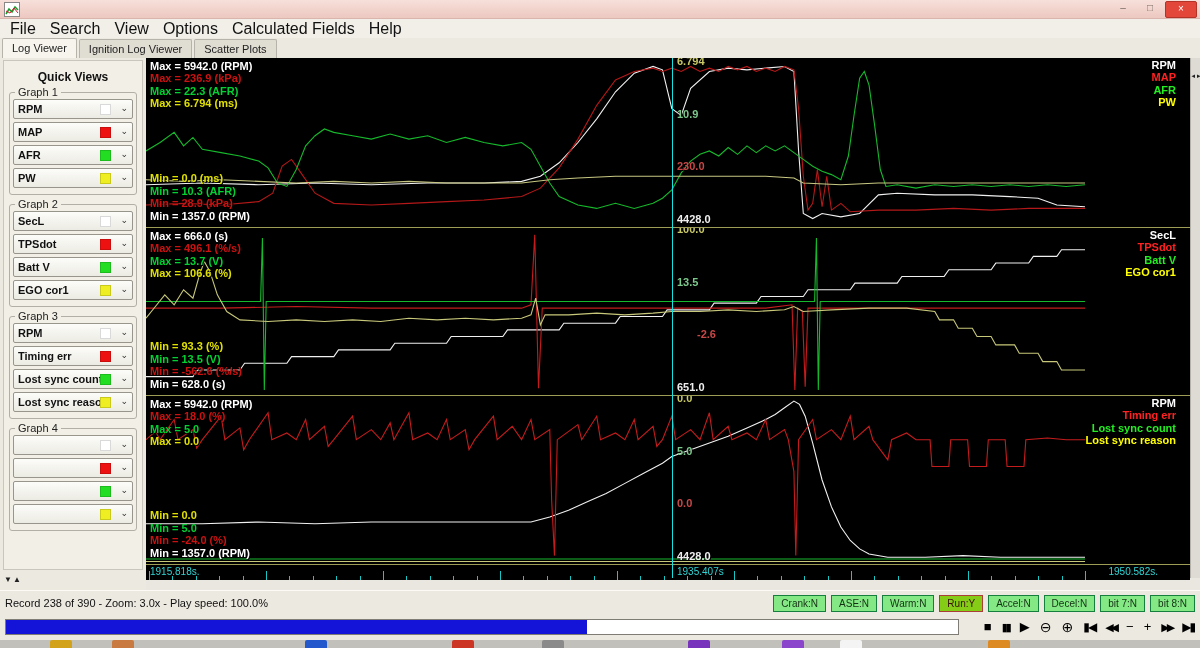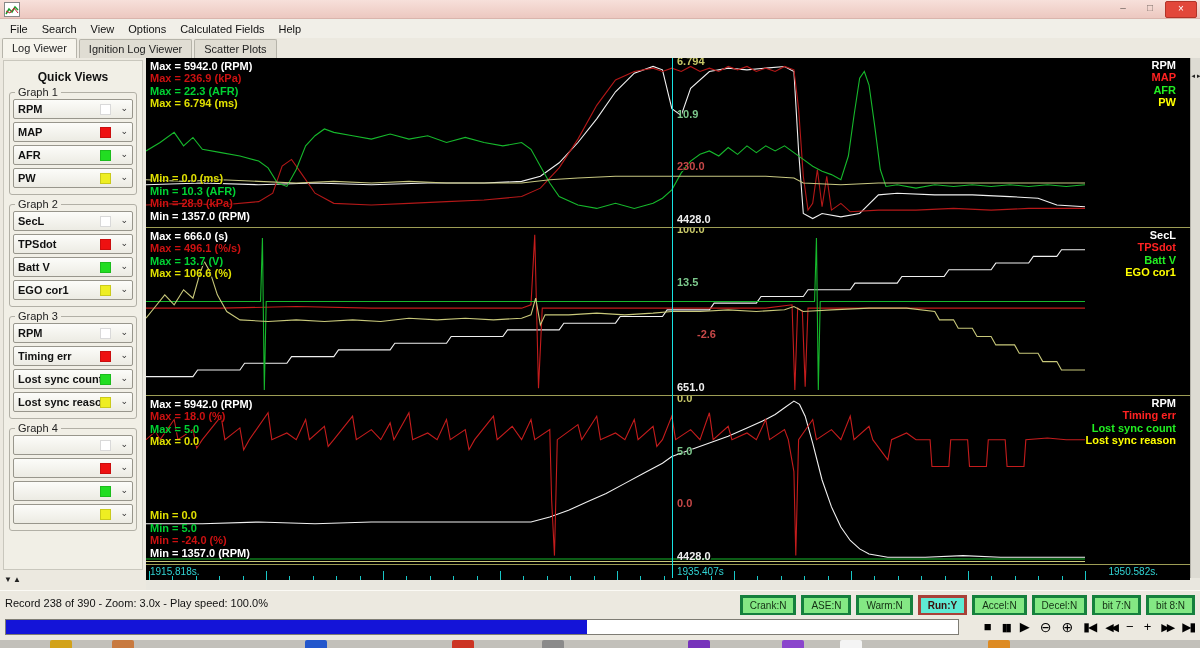--- a/index.html
+++ b/index.html
@@ -9,21 +9,21 @@
   .titlebar{position:absolute;top:0;left:0;width:1200px;height:18px;
     background:linear-gradient(#f7e0da,#ecc8c0);border-bottom:1px solid #d9b5ad;}
   .apptitle{position:absolute;left:0;right:0;top:2px;text-align:center;font-size:11px;color:#333;}
   .appicon{position:absolute;left:4px;top:2px;width:14px;height:13px;background:#fff;border:1px solid #888;}
   .winbtns{position:absolute;right:3px;top:1px;display:flex;gap:3px;}
   .winbtn{width:24px;height:15px;font-size:10px;line-height:14px;text-align:center;color:#7a6d68;}
   .winbtn.close{width:30px;background:#e2473a;color:#fff;border-radius:2px;border:1px solid #b23328;}
   
   .menubar{position:absolute;top:19px;left:0;width:1200px;height:19px;background:#f1efe8;
     display:flex;align-items:center;padding-left:3px;}
-  .menu-item{font-size:11px;padding:2px 7px;color:#111;}
+  .menu-item{font-size:16px;padding:2px 7px;color:#111;}
   .tabrow{position:absolute;top:38px;left:0;width:1200px;height:20px;background:#ece9e0;
     display:flex;align-items:flex-end;padding-left:2px;gap:2px;}
   .tab{font-size:11px;padding:3px 9px 3px;background:#e0ddd3;border:1px solid #b6b4aa;
     border-bottom:none;border-radius:2px 2px 0 0;color:#222;}
   .tab.active{background:#f6f4ec;padding-bottom:4px;}
   
   .sidebar{position:absolute;top:58px;left:0;width:146px;height:532px;background:#ece9e0;}
   .sidebar-inner{position:absolute;top:2px;left:3px;width:138px;height:508px;
     background:#f1efe6;border:1px solid #c9c7bd;}
   .qv-title{font-size:12px;font-weight:bold;text-align:center;margin:9px 0 8px;color:#111;}
@@ -53,22 +53,22 @@
   
   .rightstrip{position:absolute;top:58px;left:1190px;width:10px;height:520px;
     background:#dddbd3;border-left:1px solid #b3b1a9;}
   .strip-arrows{position:absolute;top:12px;left:0;width:10px;text-align:center;
     font-size:7px;color:#222;line-height:11px;}
   
   .statusbar{position:absolute;top:590px;left:0;width:1200px;height:25px;background:#ece9e0;
     border-top:1px solid #fbfaf5;}
   .record-text{position:absolute;left:5px;top:6px;font-size:11px;color:#111;}
   .badges{position:absolute;right:5px;top:4px;display:flex;gap:5px;}
-  .badge{font-size:10px;padding:2px 7px;border:3px solid #15803d;background:#84e884;color:#143014;}
-  .badge.on{background:#5eead4;border-color:#a84038;color:#3c0f0c;font-weight:bold;}
+  .badge{font-size:10px;padding:2px 7px;border:1px solid #15803d;background:#84e884;color:#143014;}
+  .badge.on{background:#84cc16;border-color:#a84038;color:#3c0f0c;}
   
   .scrubrow{position:absolute;top:615px;left:0;width:1200px;height:25px;background:#ece9e0;}
   .track{position:absolute;left:5px;top:4px;width:952px;height:14px;background:#fff;
     border:1px solid #7e7c74;}
   .fill{height:100%;background:#1414d8;}
   .pbuttons{position:absolute;right:6px;top:3px;height:18px;display:flex;align-items:center;gap:10px;}
   .pbtn{font-size:13px;color:#000;line-height:18px;}
   .pb-pause{letter-spacing:-2px;font-size:11px;}
   .pb-skip-start,.pb-skip-end{letter-spacing:-2px;font-size:12px;}
   .pb-rewind,.pb-forward{letter-spacing:-3px;font-size:11px;}
@@ -249,20 +249,26 @@
         <polyline points="0,89 5,89 5.5,85 10,85 10.5,81 15,81 15.5,77 20,77 20.5,73 26,73 26.5,69 32,69 32.5,65 38,65 38.5,61 44,61 44.5,57 50,57 50.5,53 55,53 55.5,49 60,49 60.5,45 65,45 65.5,41 70,41 70.5,37 75,37 75.5,33 80,33 80.5,29 85,29 85.5,25 90,25 90.5,21 94,21 94.5,17 97,17 97.5,13 100,13" fill="none" stroke="#f0f0f0" stroke-width="1.1" vector-effect="non-scaling-stroke"></polyline>
         <polyline points="0,48 8,48 16,47 24,48 32,48 40,48 41,46 41.4,4 41.8,96 42.2,48 48,48 54,48 60,48 66,48 68.8,46 69.1,97 69.4,48 69.9,50 70.2,95 70.5,48 76,48 84,48 92,48 100,48" fill="none" stroke="#c41c1c" stroke-width="1.1" vector-effect="non-scaling-stroke"></polyline>
         <polyline points="0,44 6,44 12.2,44 12.4,6 12.6,97 12.8,44 24,44 36,44 48,44 60,44 71.2,44 71.4,6 71.6,97 71.8,44 84,44 100,44" fill="none" stroke="#16b82c" stroke-width="1.1" vector-effect="non-scaling-stroke"></polyline>
         <polyline points="0,54 1,47 2,40 3,46 4,37 5,42 5.6,30 6.2,20 6.8,26 7.6,40 8.6,50 10,55 13,56 16,55 19,56 22,55 25,56 28,54 31,55 34,54 37,55 40,54 41,52 41.5,42 42,58 42.5,52 45,52 48,51 51,52 54,51 56,50 59,50 62,49 65,50 68,49 69,47 70,50 73,49 77,48 81,48 84,50 84.5,55 86,55 86.5,60 88,60 88.5,65 90,65 90.5,70 92.5,70 93,75 95,75 95.5,80 97,80 97.5,85 100,85" fill="none" stroke="#c8c87a" stroke-width="1.1" vector-effect="non-scaling-stroke"></polyline>
       </svg>
       <div class="maxlabels lblcol">
         <div class="lbl" style="color: rgb(255, 255, 255);">Max = 666.0 (s)</div>
         <div class="lbl" style="color: rgb(204, 17, 17);">Max = 496.1 (%/s)</div>
         <div class="lbl" style="color: rgb(0, 210, 51);">Max = 13.7 (V)</div>
         <div class="lbl" style="color: rgb(224, 224, 0);">Max = 106.6 (%)</div>
+      </div>
+      <div class="minlabels lblcol">
+        <div class="lbl" style="color: rgb(224, 224, 0);">Min = 93.3 (%)</div>
+        <div class="lbl" style="color: rgb(0, 210, 51);">Min = 13.5 (V)</div>
+        <div class="lbl" style="color: rgb(204, 17, 17);">Min = -562.6 (%/s)</div>
+        <div class="lbl" style="color: rgb(255, 255, 255);">Min = 628.0 (s)</div>
       </div>
       <div class="cursorvals lblcol">
         <div class="lbl" style="color: rgb(200, 200, 104);">100.0</div>
         <div class="lbl" style="color: rgb(124, 200, 140);">13.5</div>
         <div class="lbl" style="color: rgb(200, 72, 72); margin-left: 20px;">-2.6</div>
         <div class="lbl" style="color: rgb(239, 239, 239);">651.0</div>
       </div>
       <div class="legend lblcol">
         <div class="lbl" style="color: rgb(255, 255, 255);">SecL</div>
         <div class="lbl" style="color: rgb(255, 34, 34);">TPSdot</div>

